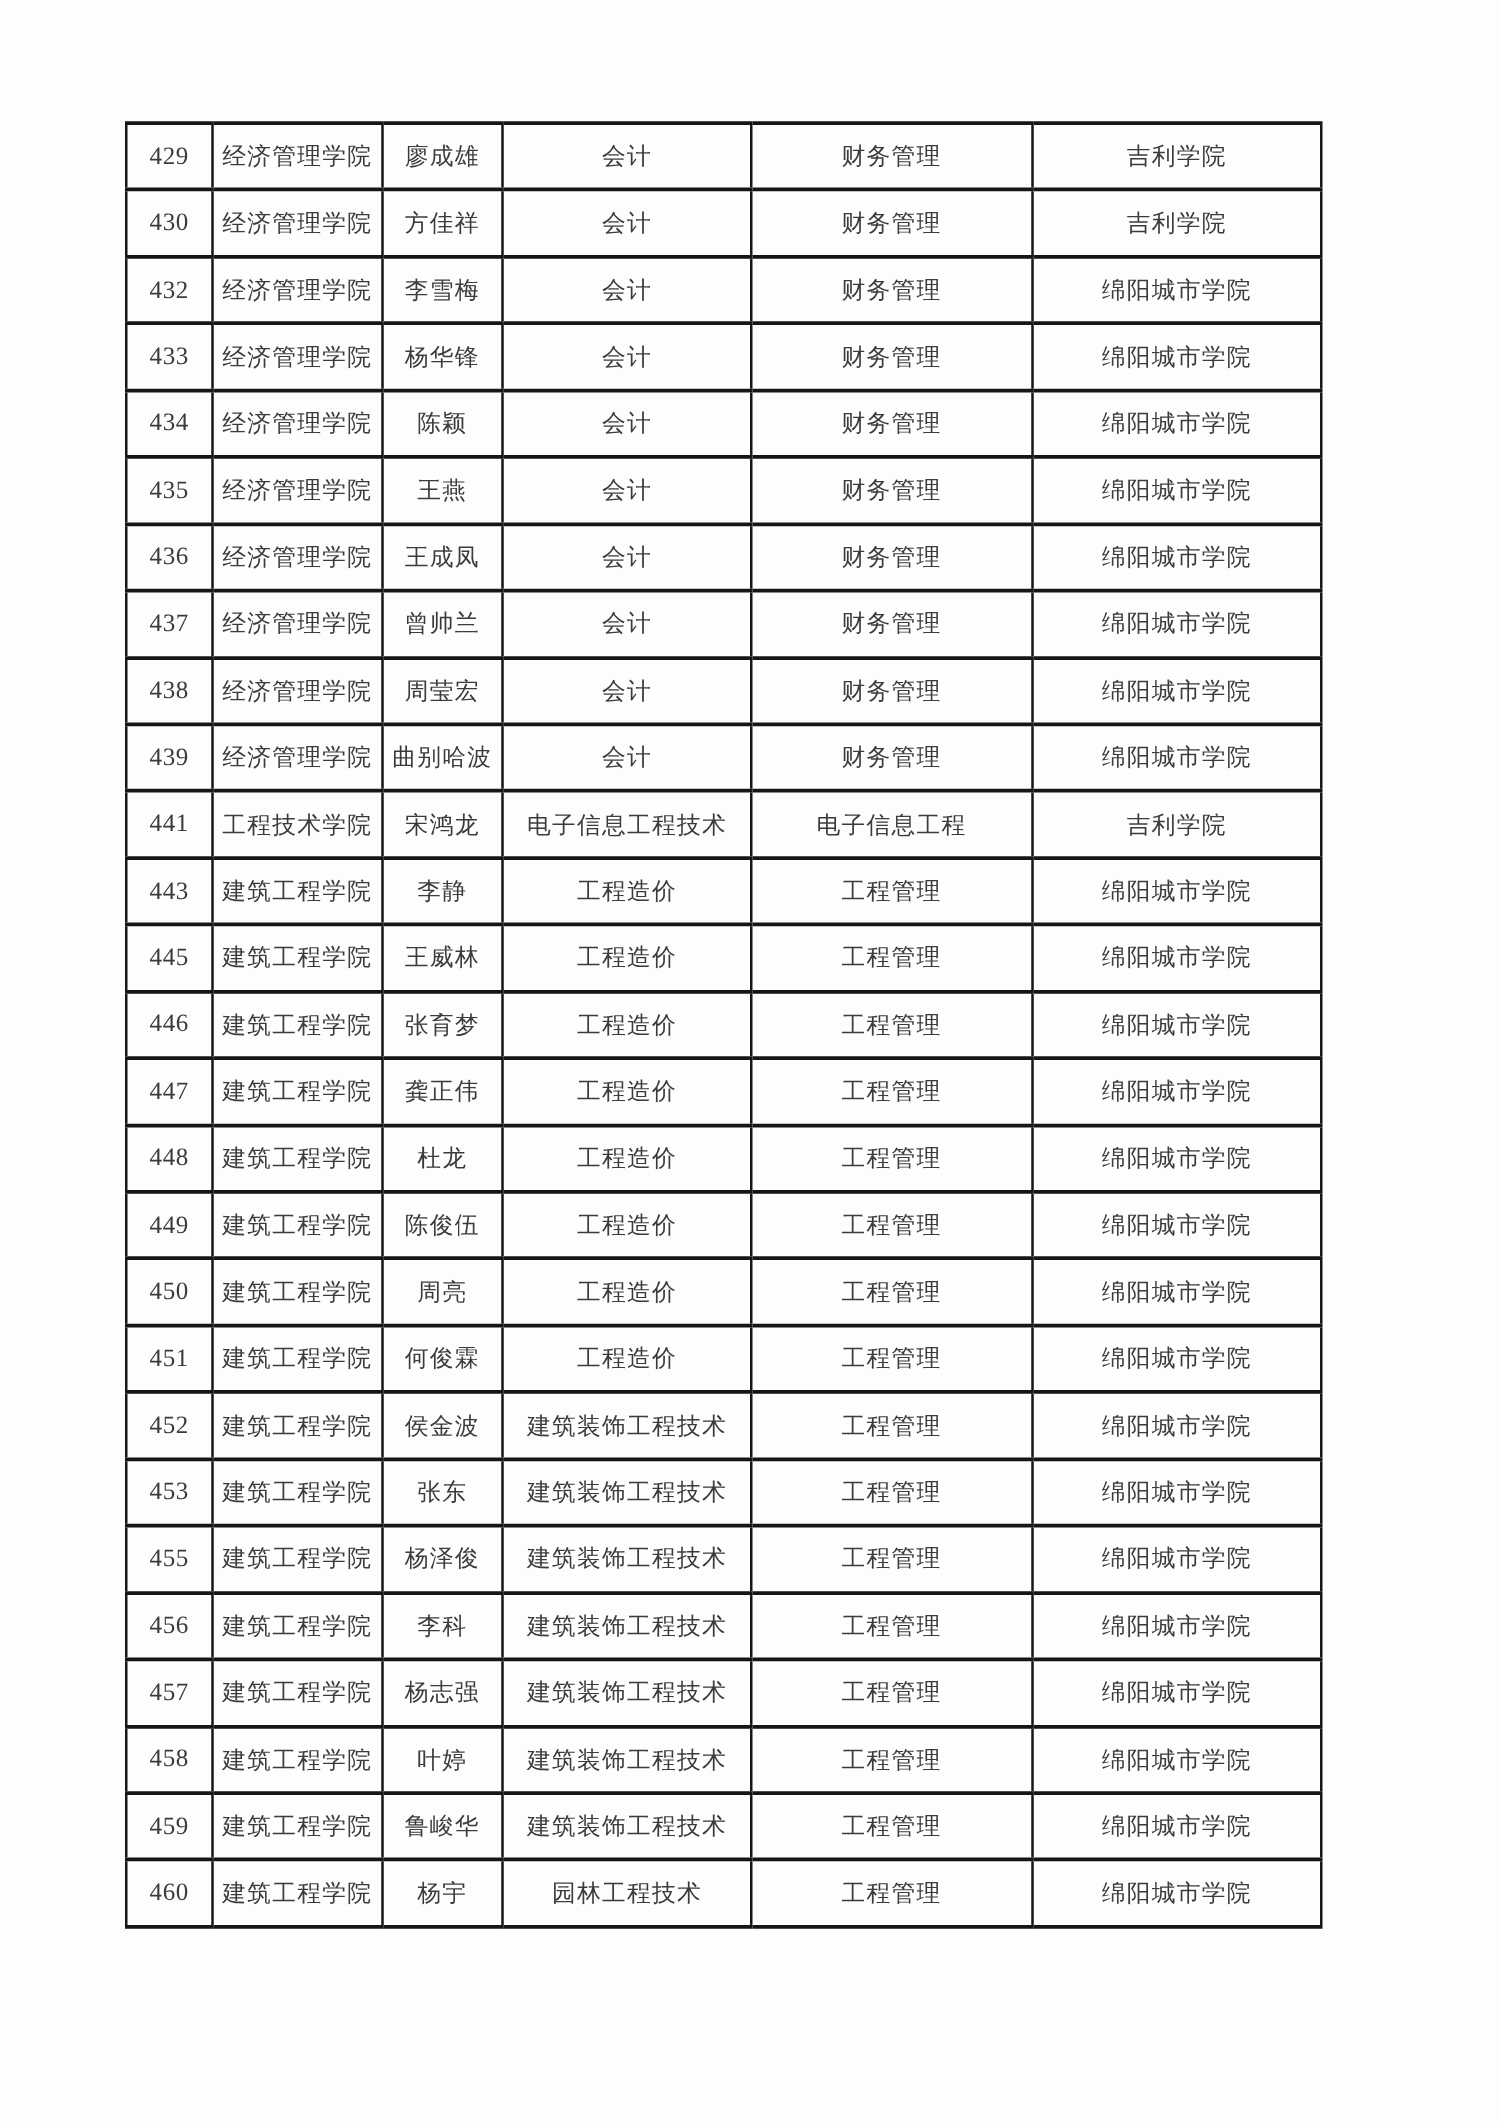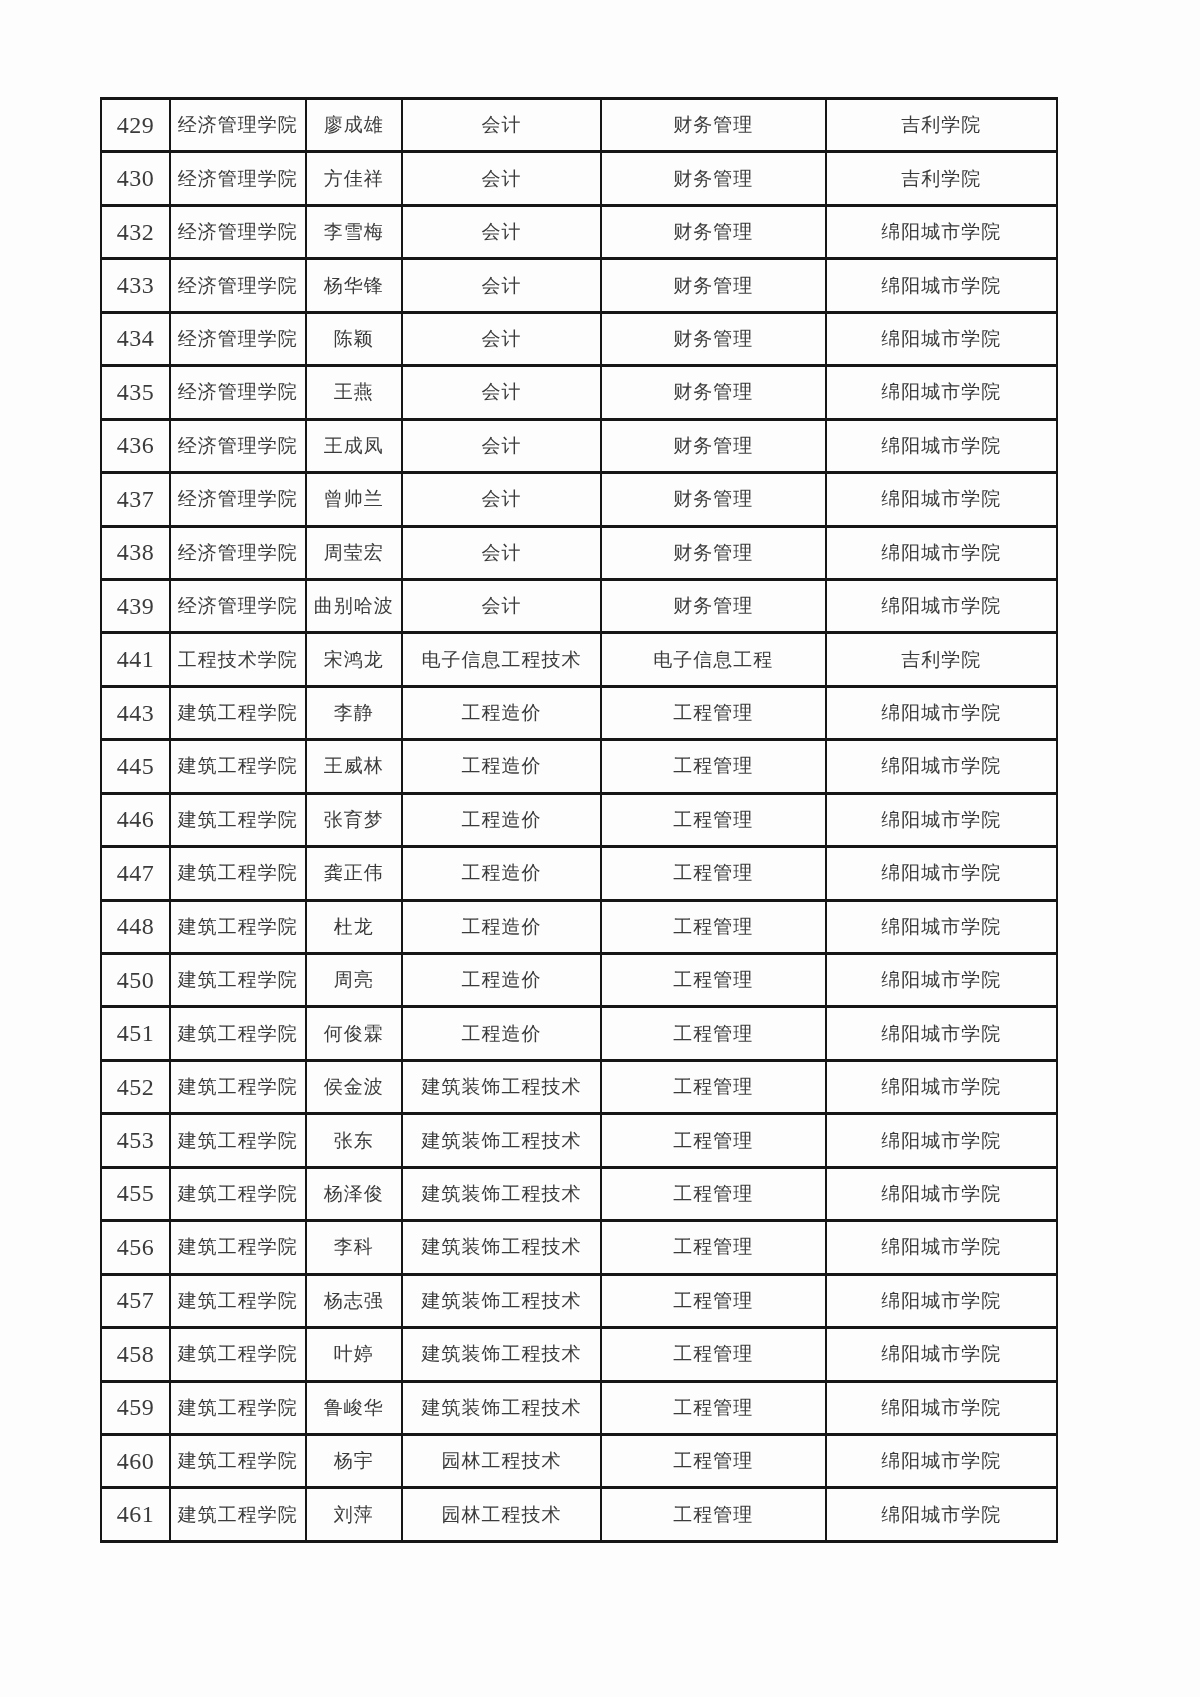--- a/index.html
+++ b/index.html
@@ -41,21 +41,21 @@
     vertical-align: middle;
     color: #3b3b3b;
     font-size: 19px;
     letter-spacing: 1px;
     padding: 0 2px;
     background: #fdfdfd;
     white-space: nowrap;
     overflow: hidden;
   }
   table.roster td.cell-index {
-    font-size: 24px;
+    font-size: 20px;
     letter-spacing: 0.5px;
   }
   col.c-index  { width: 7.2%; }
   col.c-college{ width: 14.2%; }
   col.c-name   { width: 10.1%; }
   col.c-major  { width: 20.8%; }
   col.c-target { width: 23.5%; }
   col.c-school { width: 24.2%; }
 </style>
 </head>
@@ -195,20 +195,28 @@
           </tr>
           <tr>
             <td class="cell-index">448</td>
             <td class="cell-college">建筑工程学院</td>
             <td class="cell-name">杜龙</td>
             <td class="cell-major">工程造价</td>
             <td class="cell-target-major">工程管理</td>
             <td class="cell-school">绵阳城市学院</td>
           </tr>
           <tr>
+            <td class="cell-index">449</td>
+            <td class="cell-college">建筑工程学院</td>
+            <td class="cell-name">陈俊伍</td>
+            <td class="cell-major">工程造价</td>
+            <td class="cell-target-major">工程管理</td>
+            <td class="cell-school">绵阳城市学院</td>
+          </tr>
+          <tr>
             <td class="cell-index">450</td>
             <td class="cell-college">建筑工程学院</td>
             <td class="cell-name">周亮</td>
             <td class="cell-major">工程造价</td>
             <td class="cell-target-major">工程管理</td>
             <td class="cell-school">绵阳城市学院</td>
           </tr>
           <tr>
             <td class="cell-index">451</td>
             <td class="cell-college">建筑工程学院</td>
@@ -270,28 +278,20 @@
             <td class="cell-college">建筑工程学院</td>
             <td class="cell-name">鲁峻华</td>
             <td class="cell-major">建筑装饰工程技术</td>
             <td class="cell-target-major">工程管理</td>
             <td class="cell-school">绵阳城市学院</td>
           </tr>
           <tr>
             <td class="cell-index">460</td>
             <td class="cell-college">建筑工程学院</td>
             <td class="cell-name">杨宇</td>
-            <td class="cell-major">园林工程技术</td>
-            <td class="cell-target-major">工程管理</td>
-            <td class="cell-school">绵阳城市学院</td>
-          </tr>
-          <tr>
-            <td class="cell-index">461</td>
-            <td class="cell-college">建筑工程学院</td>
-            <td class="cell-name">刘萍</td>
             <td class="cell-major">园林工程技术</td>
             <td class="cell-target-major">工程管理</td>
             <td class="cell-school">绵阳城市学院</td>
           </tr>
         </tbody>
     </table>
   </div>
 </div>
 
 </body></html>

